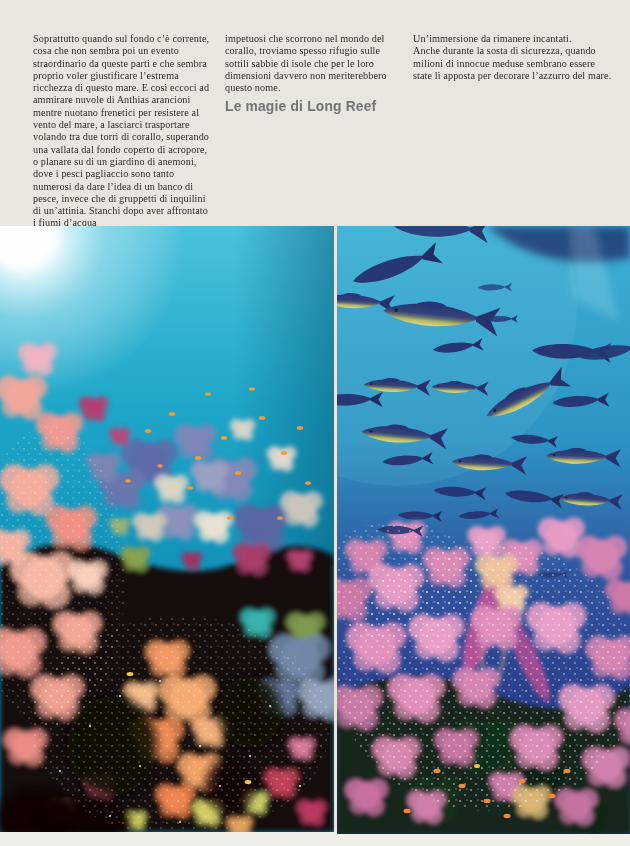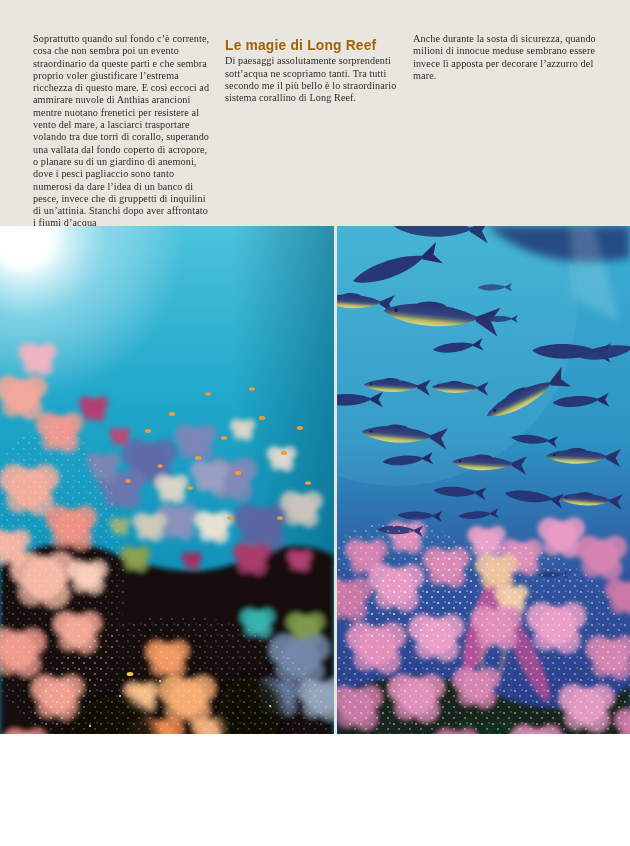--- a/index.html
+++ b/index.html
@@ -1,18 +1,18 @@
 <!DOCTYPE html>
 <html><head>
 <meta charset="utf-8">
 <style>
   html,body{margin:0;padding:0;}
   .page{
     position:relative;
-    width:630px;height:734px;
+    width:630px;height:846px;
     background:#e9e6e0;
     overflow:hidden;
     font-family:"Liberation Serif", serif;
   }
   .col{
     position:absolute;
     top:33px;
     font-size:10.2px;
     line-height:12.3px;
     color:#2e2a25;
@@ -20,21 +20,21 @@
     letter-spacing:0.1px;
   }
   .col p{margin:0;}
   .col-1{left:33px;width:180px;}
   .col-2{left:225px;width:181px;}
   .col-3{left:413px;width:201px;}
   .col h2{
     font-family:"Liberation Sans", sans-serif;
     font-size:13.8px;
     font-weight:bold;
-    color:#a16207;
+    color:#737373;
     letter-spacing:0.2px;
     margin:7px 0 3px 0;
   }
   .photo{position:absolute;overflow:hidden;}
   .photo svg{display:block;}
   .photo-left{left:0;top:226px;width:334px;height:606px;}
   .photo-right{left:337px;top:226px;width:293px;height:608px;}
   .bottom-strip{
     position:absolute;left:0;top:832px;width:630px;height:14px;
     background:#f0eee8;z-index:0;
@@ -45,26 +45,27 @@
 
 <div class="page">
 
   <div class="bottom-strip"></div>
 
   <div class="col col-1">
     <p>Soprattutto quando sul fondo c’è corrente, cosa che non sembra poi un evento straordinario da queste parti e che sembra proprio voler giustificare l’estrema ricchezza di questo mare. E così eccoci ad ammirare nuvole di Anthias arancioni mentre nuotano frenetici per resistere al vento del mare, a lasciarci trasportare volando tra due torri di corallo, superando una vallata dal fondo coperto di acropore, o planare su di un giardino di anemoni, dove i pesci pagliaccio sono tanto numerosi da dare l’idea di un banco di pesce, invece che di gruppetti di inquilini di un’attinia. Stanchi dopo aver affrontato i fiumi d’acqua</p>
   </div>
 
   <div class="col col-2">
+    <p>impetuosi che scorrono nel mondo del corallo, troviamo spesso rifugio sulle sottili sabbie di isole che per le loro dimensioni davvero non meriterebbero questo nome.</p>
     <h2>Le magie di Long Reef</h2>
-    <p>Di paesaggi assolutamente sorprendenti sott’acqua ne scopriamo tanti. Tra tutti secondo me il più bello è lo straordinario sistema corallino di Long Reef.</p>
   </div>
 
   <div class="col col-3">
-    <p>Anche durante la sosta di sicurezza, quando milioni di innocue meduse sembrano essere invece lì apposta per decorare l’azzurro del mare.</p>
+    <p>Un’immersione da rimanere incantati.</p>
+    <p>Anche durante la sosta di sicurezza, quando milioni di innocue meduse sembrano essere state lì apposta per decorare l’azzurro del mare.</p>
   </div>
 
   <div class="photo photo-left">
   <svg width="334" height="606" viewBox="0 0 334 606" xmlns="http://www.w3.org/2000/svg">
     <defs>
       <linearGradient id="waterL" x1="0" y1="0" x2="0" y2="1">
         <stop offset="0" stop-color="#4cc2dc"></stop>
         <stop offset="0.3" stop-color="#1ea6c9"></stop>
         <stop offset="0.6" stop-color="#1190b8"></stop>
         <stop offset="1" stop-color="#0b7ea6"></stop>

